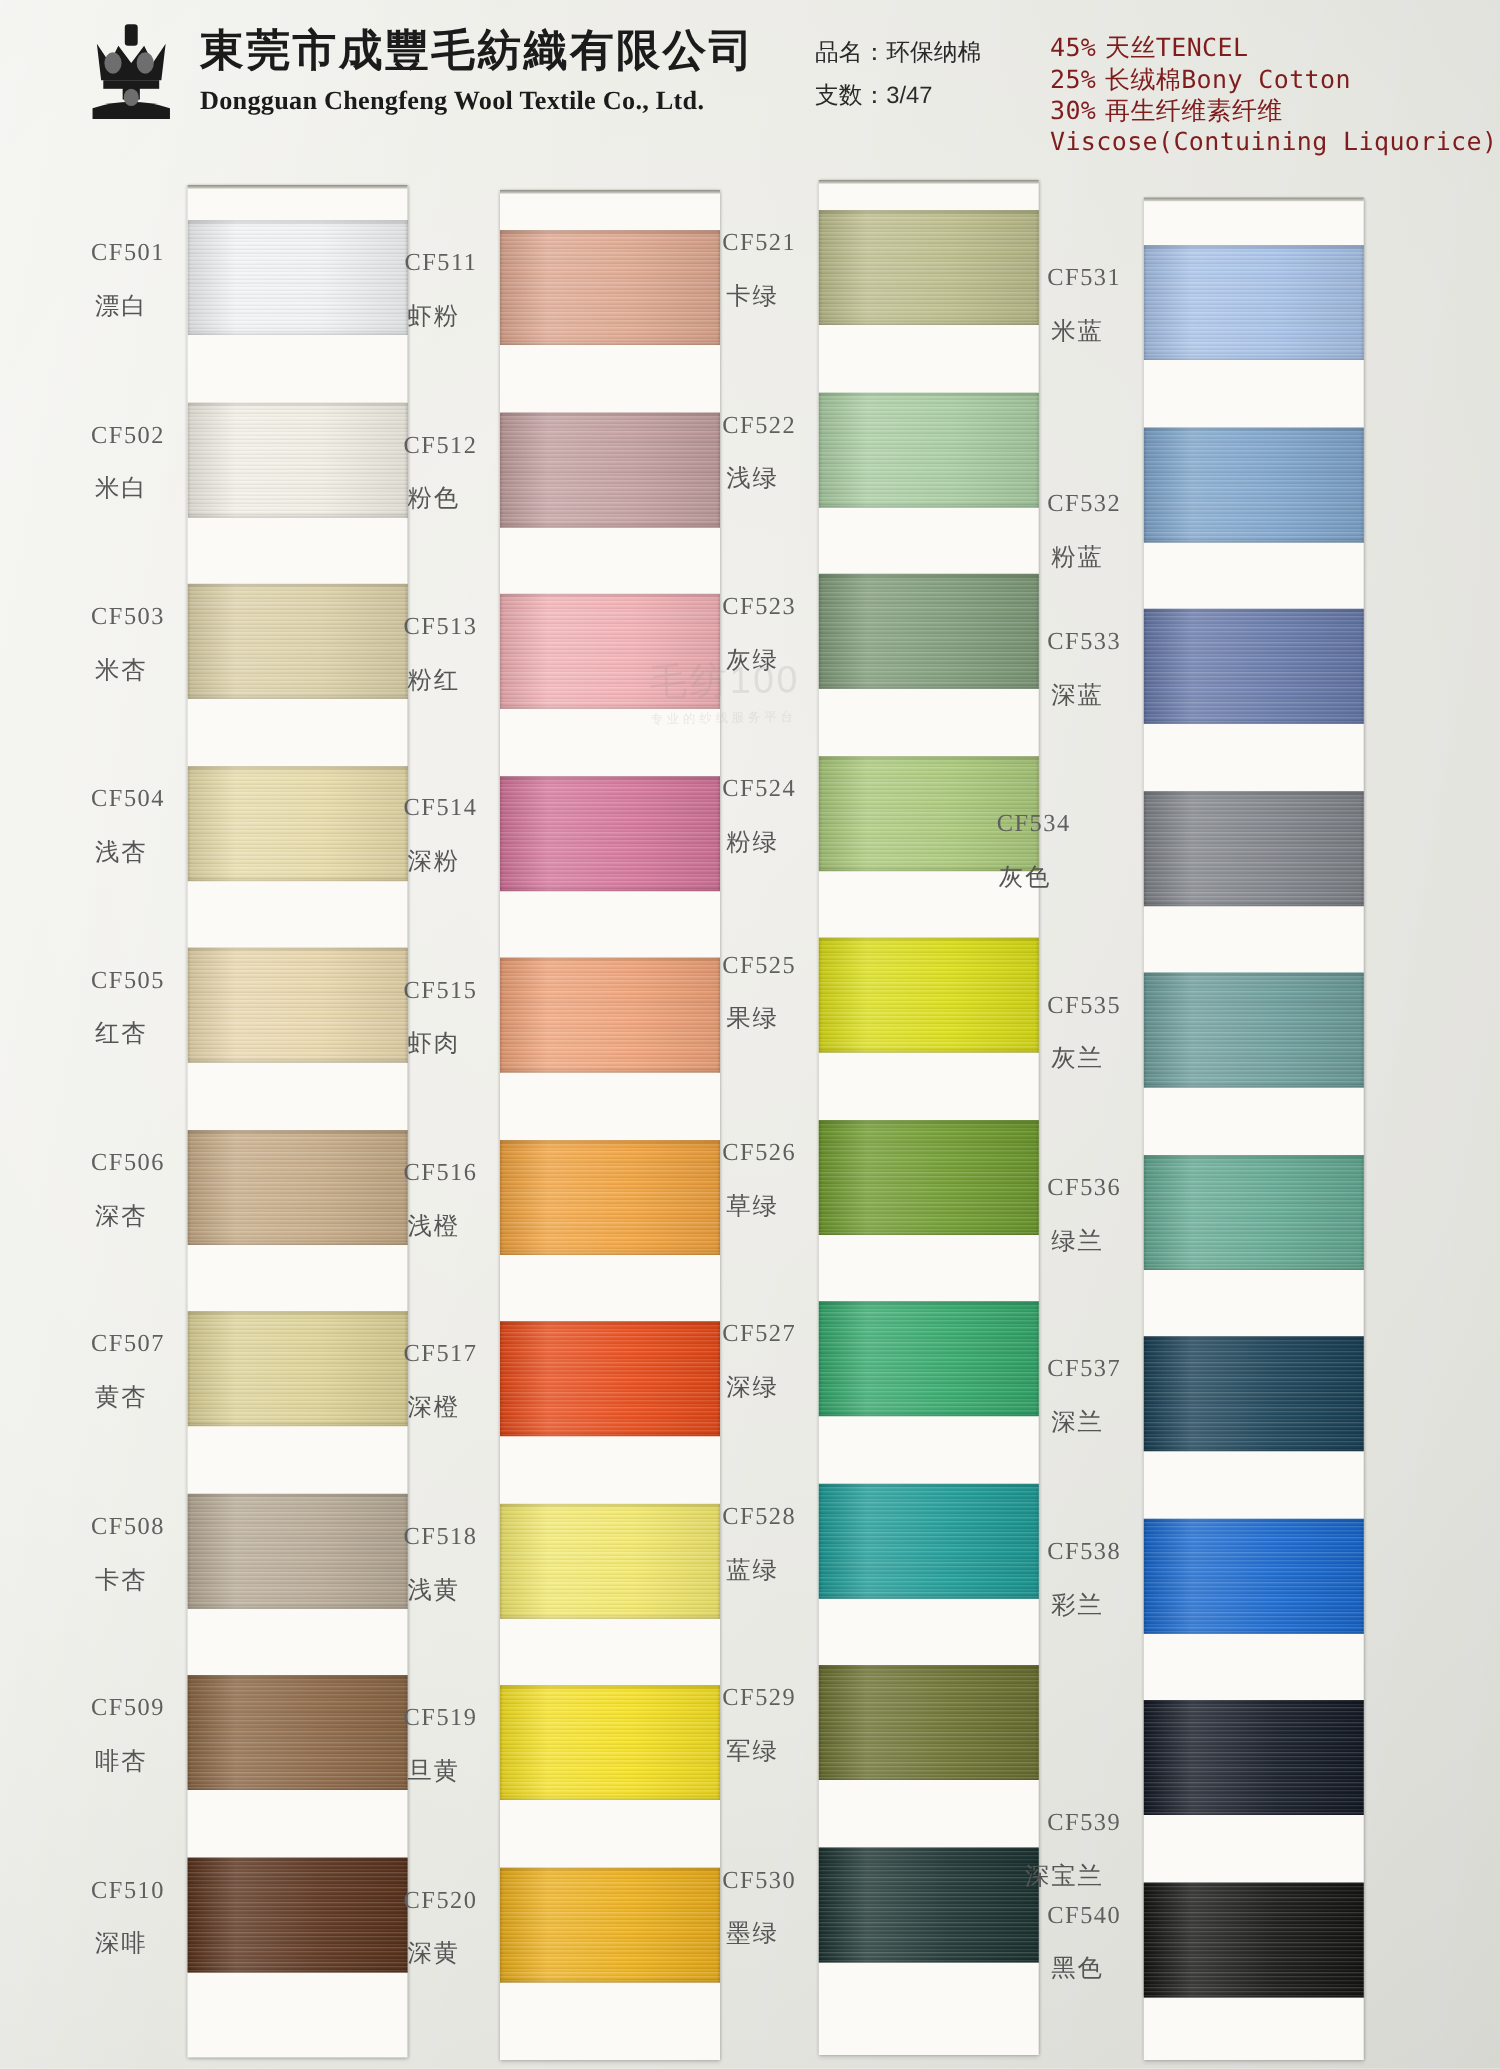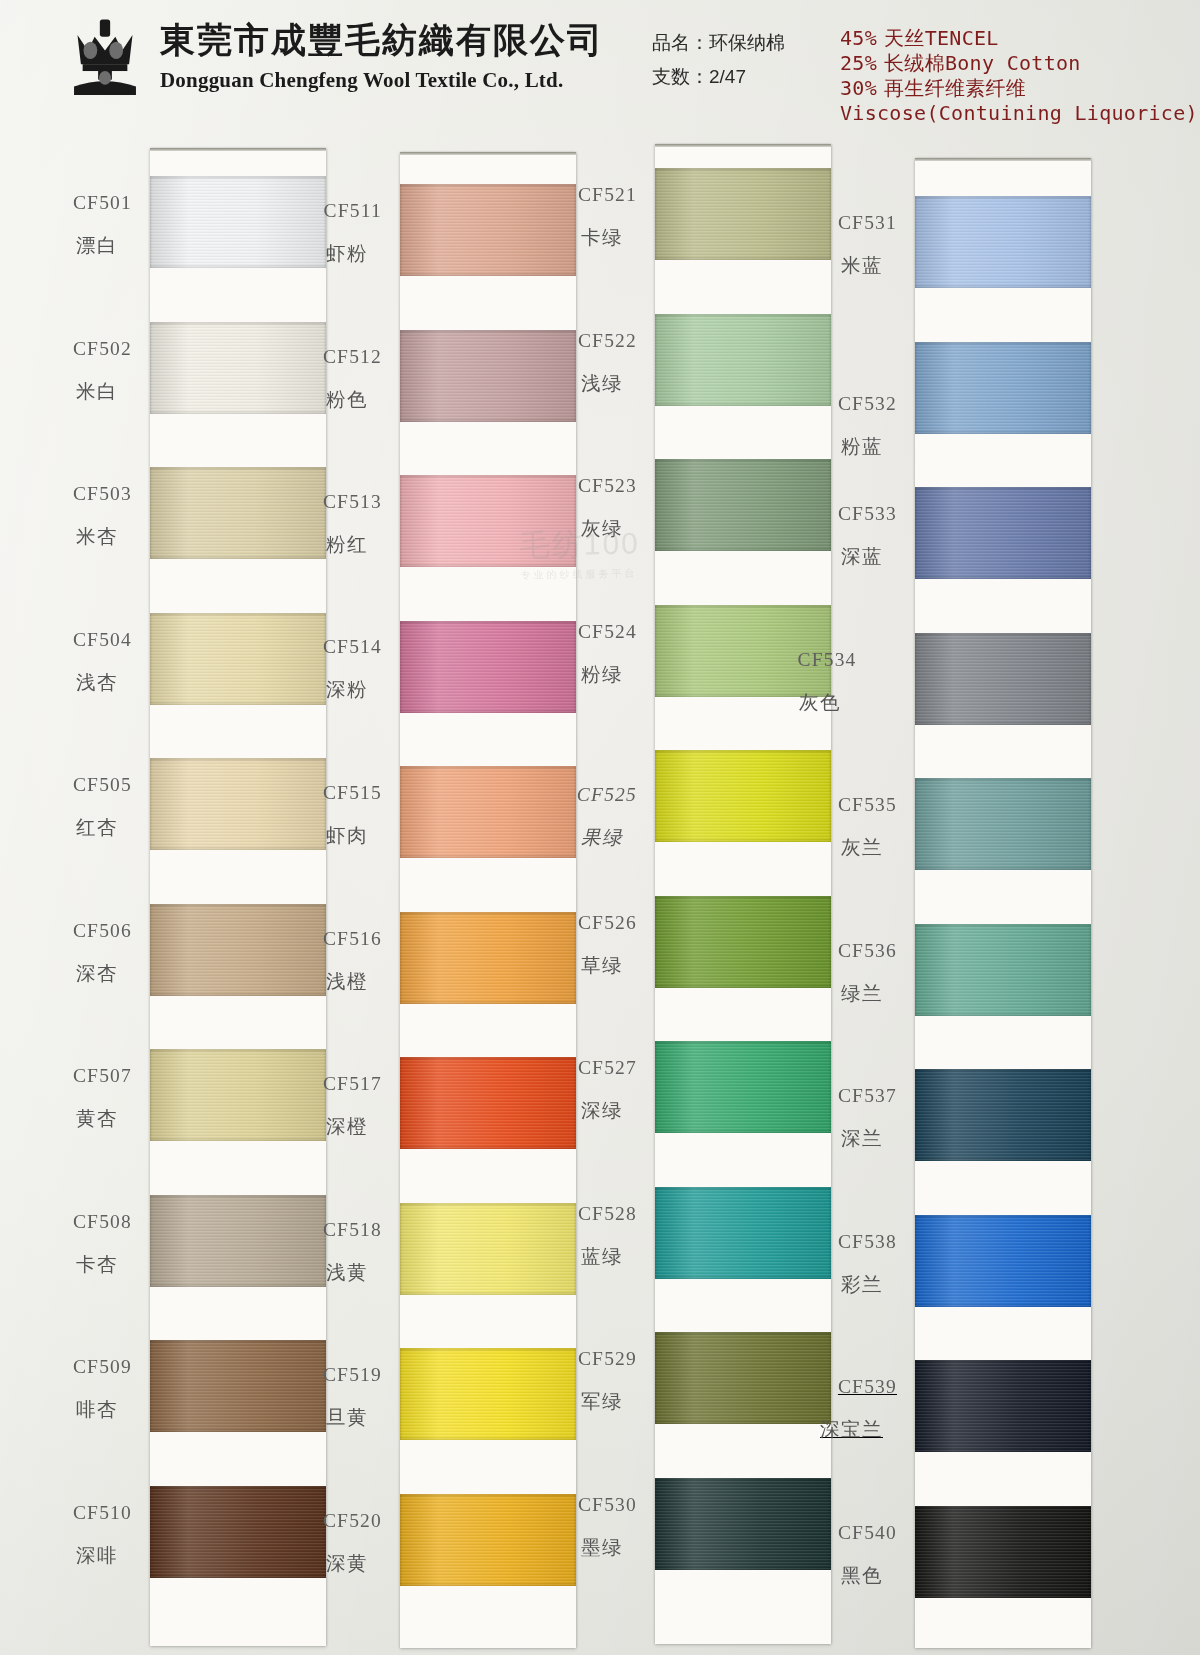--- a/index.html
+++ b/index.html
@@ -138,21 +138,21 @@
     </svg>
   </div>
 
   <div class="brand">
     <div class="cn">東莞市成豐毛紡織有限公司</div>
     <div class="en">Dongguan Chengfeng Wool Textile Co., Ltd.</div>
   </div>
 
   <div class="specs">
     <div class="row">品名：环保纳棉</div>
-    <div class="row">支数：2/47</div>
+    <div class="row">支数：3/47</div>
   </div>
 
   <div class="comp">
     <div class="row">
       <span class="pct">45%</span><span>天丝TENCEL</span>
     </div>
     <div class="row">
       <span class="pct">25%</span><span>长绒棉Bony Cotton</span>
     </div>
     <div class="row">
@@ -391,21 +391,21 @@
           <div class="name">浅绿</div>
         </div>
         <div class="lbl" style="top: 335px;">
           <div class="code">CF523</div>
           <div class="name">灰绿</div>
         </div>
         <div class="lbl" style="top: 480.5px;">
           <div class="code">CF524</div>
           <div class="name">粉绿</div>
         </div>
-        <div class="lbl" style="top: 644px; font-style: italic;">
+        <div class="lbl" style="top: 622px;">
           <div class="code">CF525</div>
           <div class="name">果绿</div>
         </div>
         <div class="lbl" style="top: 771.5px;">
           <div class="code">CF526</div>
           <div class="name">草绿</div>
         </div>
         <div class="lbl" style="top: 917px;">
           <div class="code">CF527</div>
           <div class="name">深绿</div>
@@ -493,21 +493,21 @@
           <div class="name">绿兰</div>
         </div>
         <div class="lbl" style="top: 945px;">
           <div class="code">CF537</div>
           <div class="name">深兰</div>
         </div>
         <div class="lbl" style="top: 1090.5px;">
           <div class="code">CF538</div>
           <div class="name">彩兰</div>
         </div>
-        <div class="lbl" style="top: 1236px; text-decoration: underline;">
+        <div class="lbl" style="top: 1308px;">
           <div class="code">CF539</div>
           <div class="name">深宝兰</div>
         </div>
         <div class="lbl" style="top: 1381.5px;">
           <div class="code">CF540</div>
           <div class="name">黑色</div>
         </div>
       </div>
     </div>
   </div>

